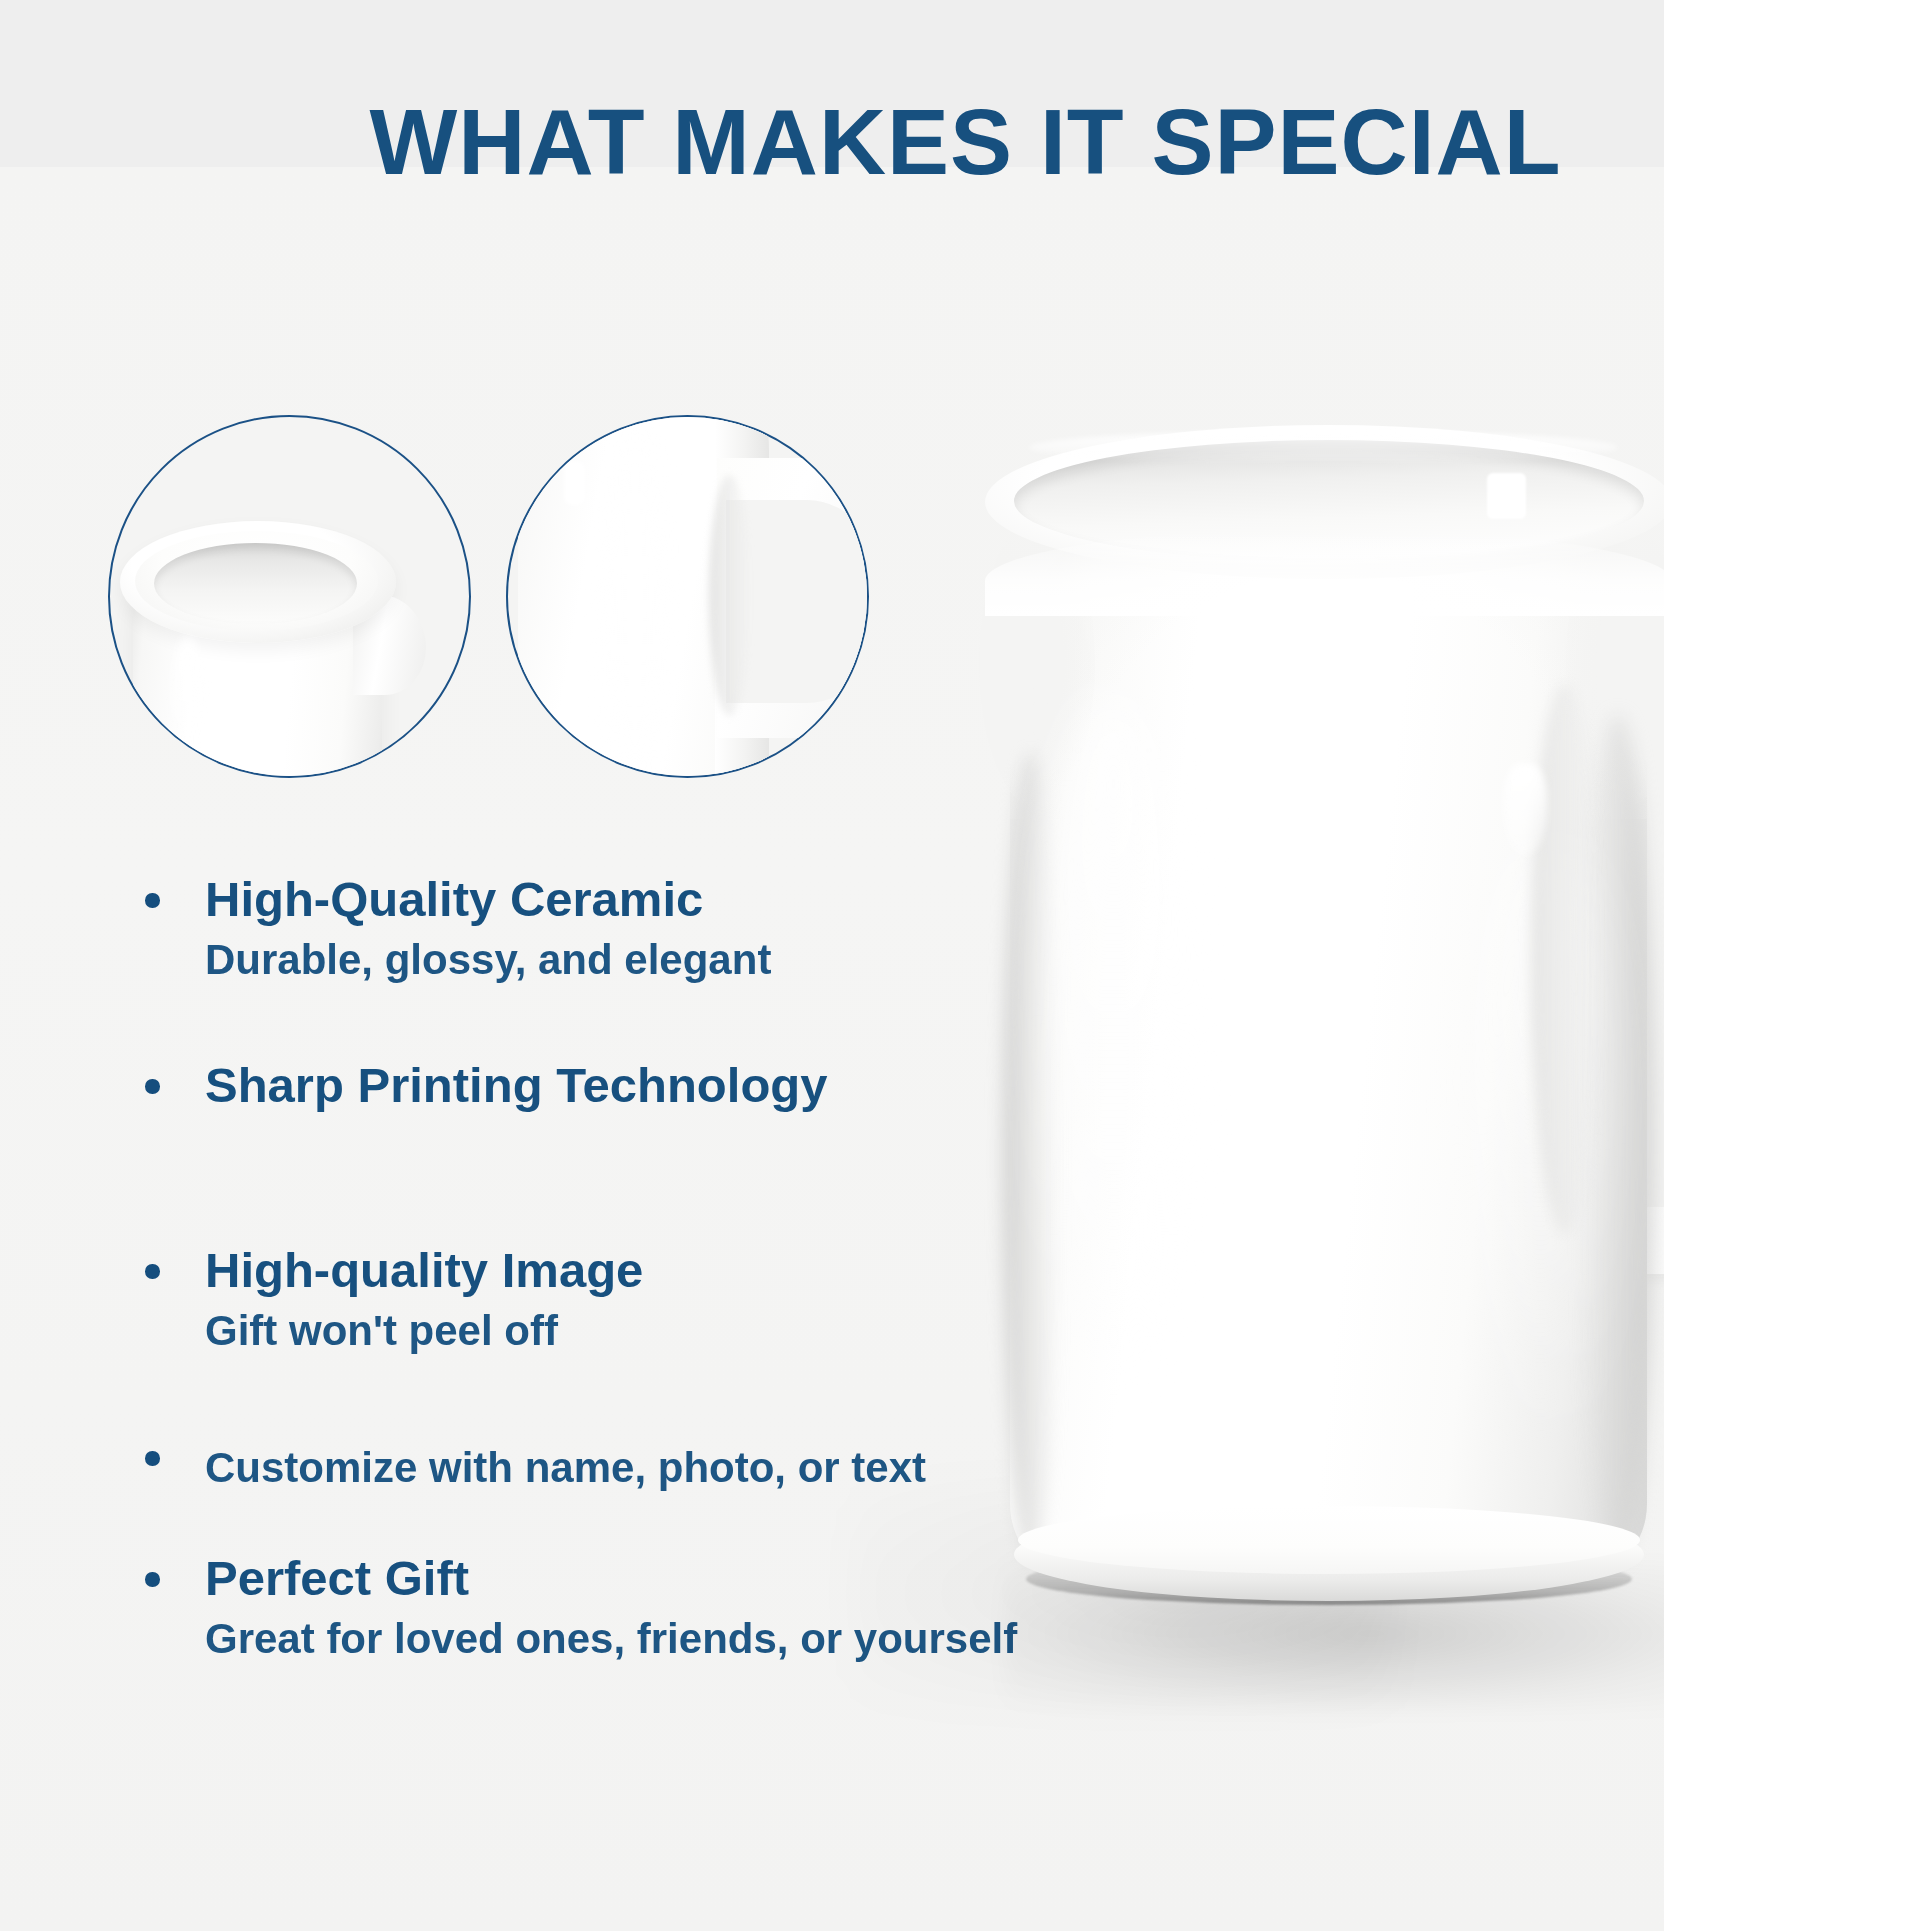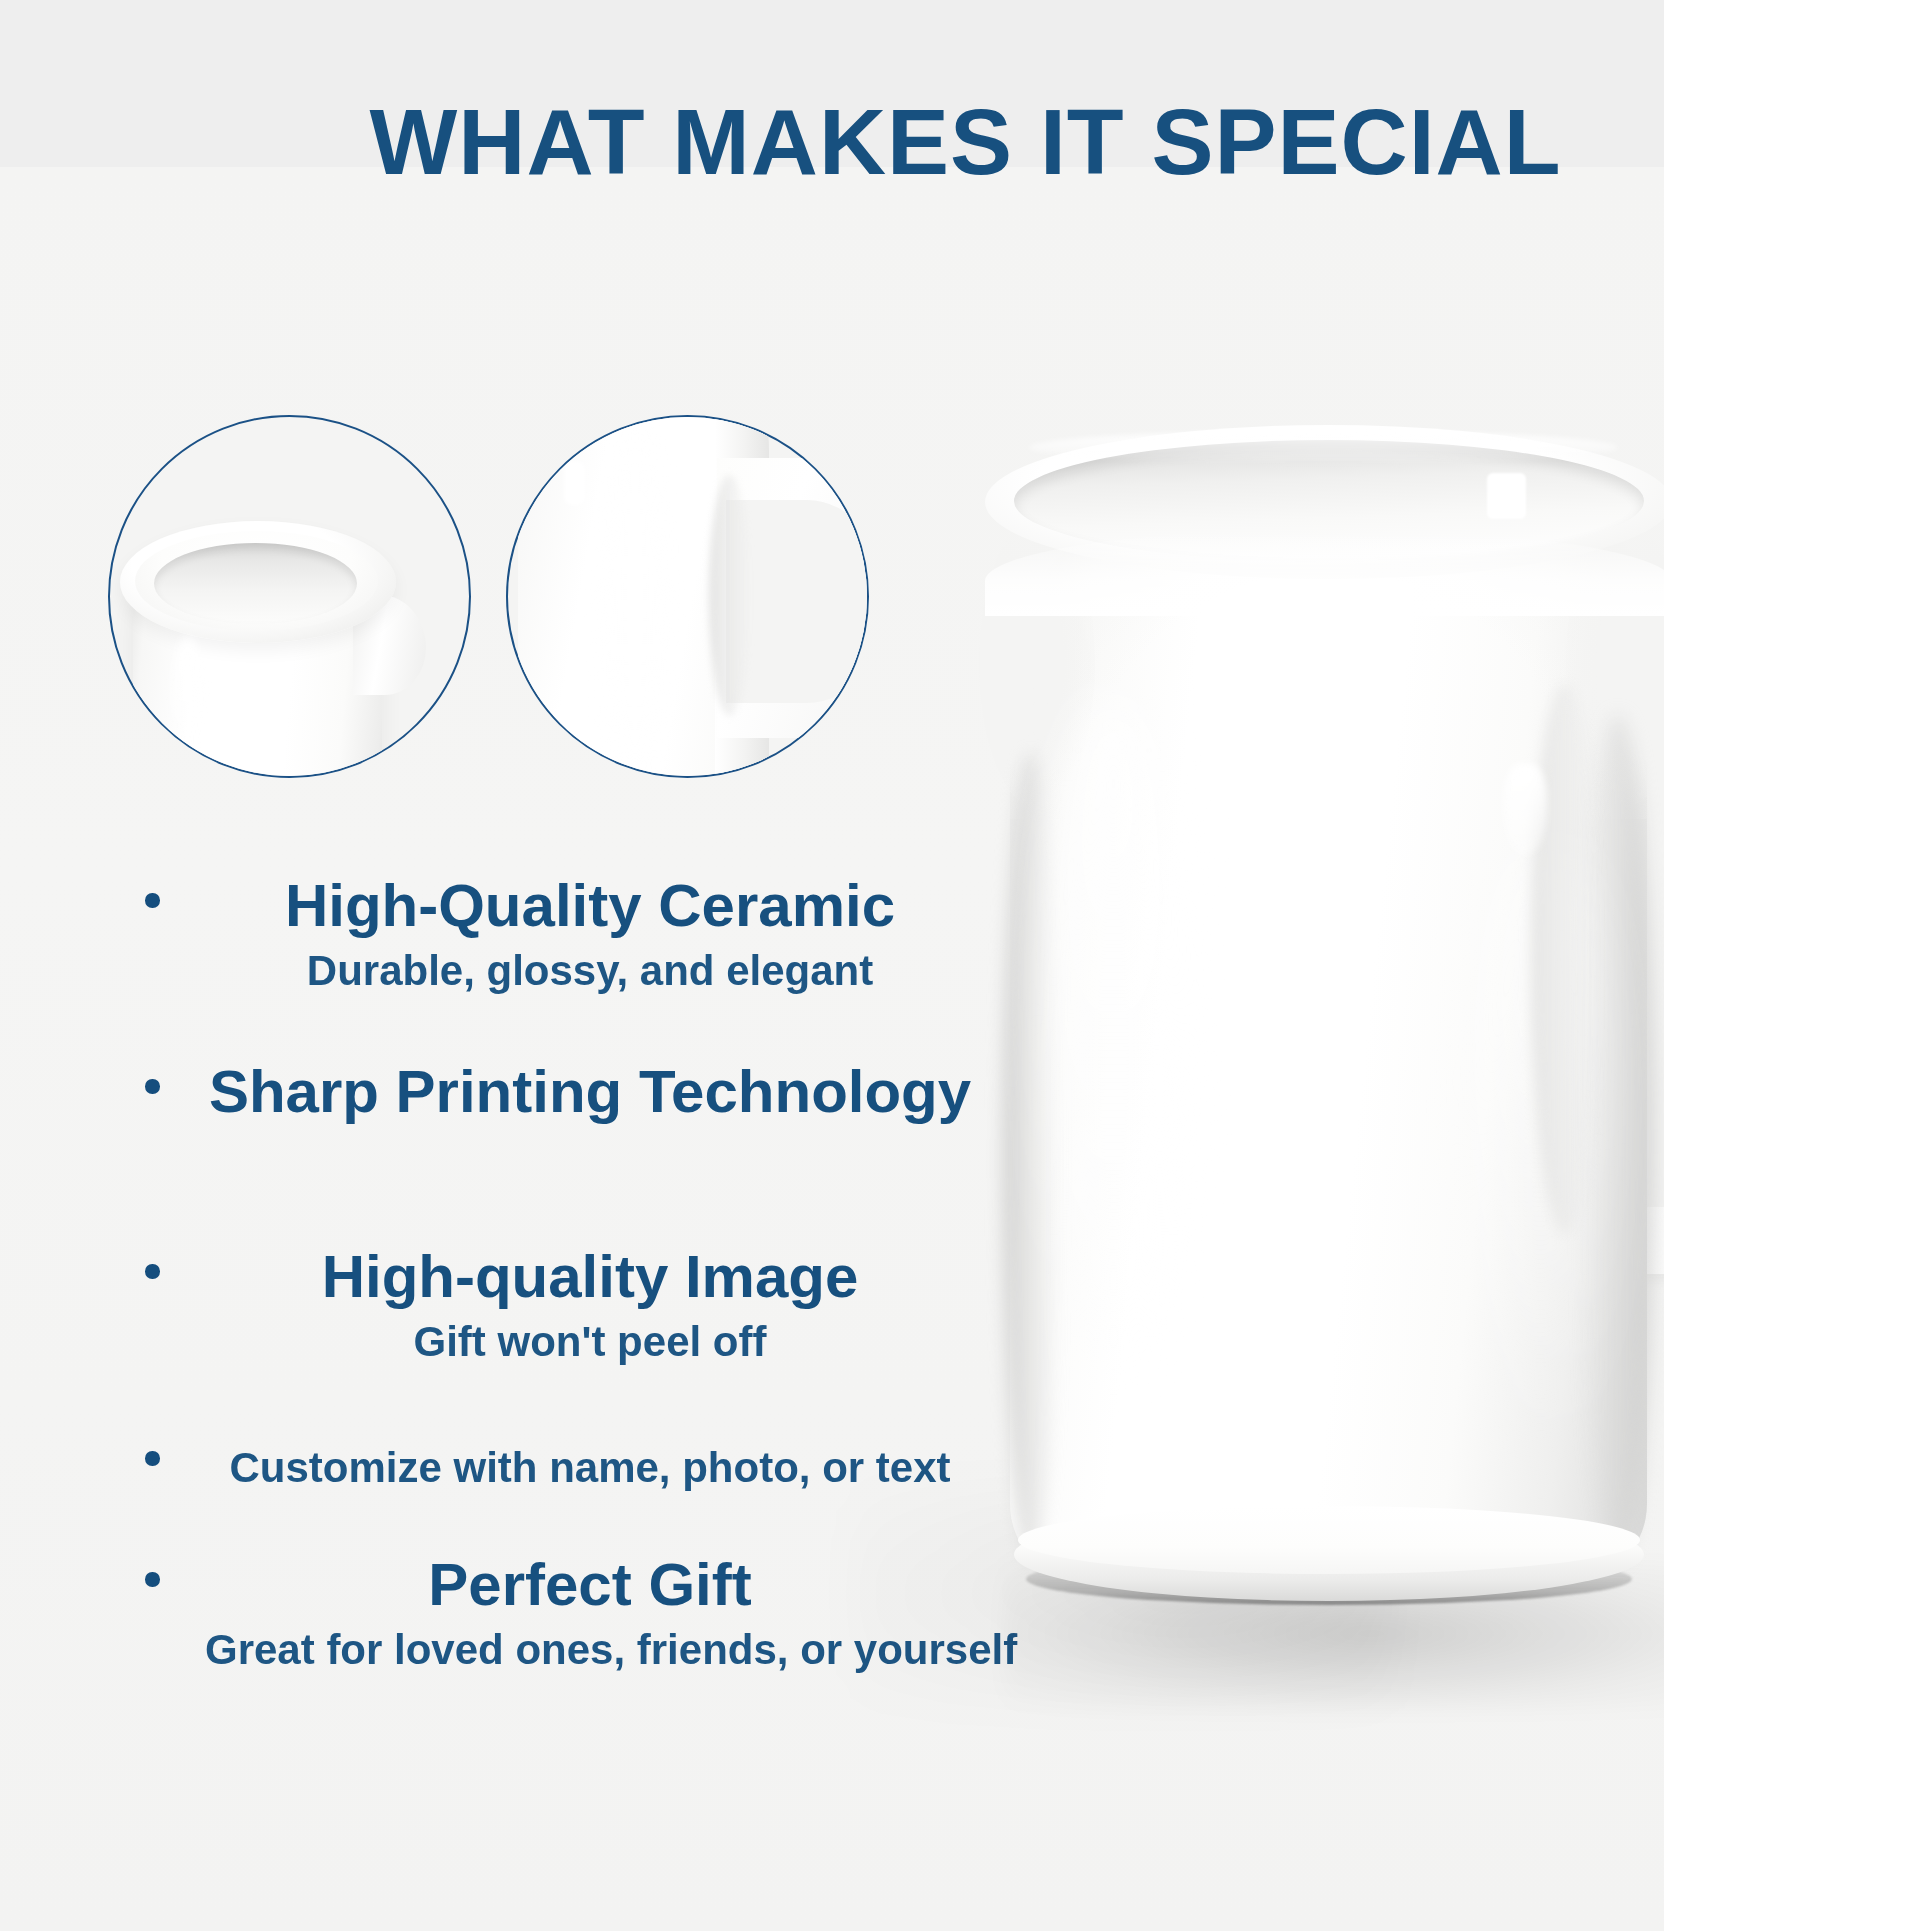--- a/index.html
+++ b/index.html
@@ -8,21 +8,20 @@
     padding: 0;
     background: #ffffff;
   }
   #page {
     position: relative;
     width: 1664px;
     height: 1931px;
     overflow: hidden;
     background: #fde047;
     font-family: "Liberation Sans", "DejaVu Sans", sans-serif;
-    text-align: center;
     -webkit-font-smoothing: antialiased;
   }
 
   
   .header-band {
     position: absolute;
     left: 0; top: 0;
     width: 1931px;
     height: 167px;
     background: #eeeeee;
@@ -241,21 +240,21 @@
     position: absolute;
     left: 0;
     top: 18.3px;
     width: 14.5px;
     height: 14.5px;
     border-radius: 50%;
     background: #154e7e;
   }
   .feature-text { margin-left: 60px; }
   .feature-title {
-    font-size: 60px;
+    font-size: 49px;
     font-weight: 700;
     color: #17507f;
     line-height: 1.02;
     white-space: nowrap;
   }
   .feature-sub {
     margin-top: 12.6px;
     font-size: 42px;
     font-weight: 700;
     color: #1e5684;

